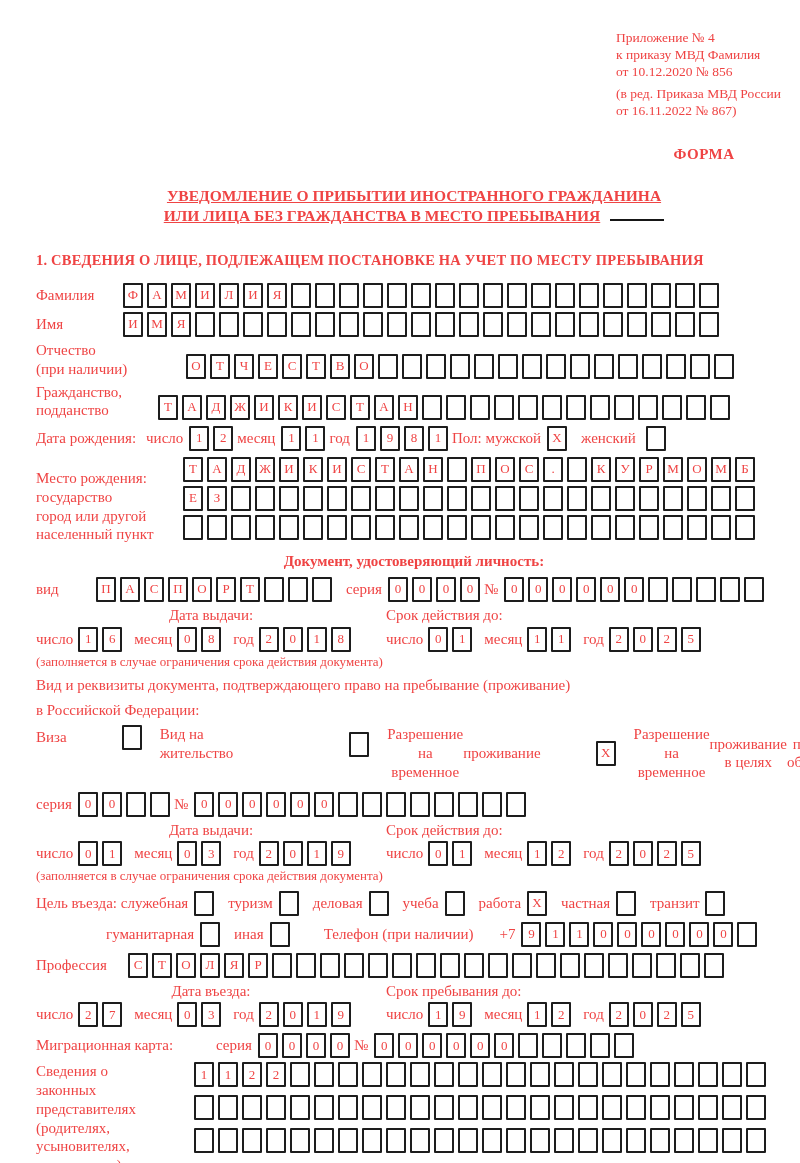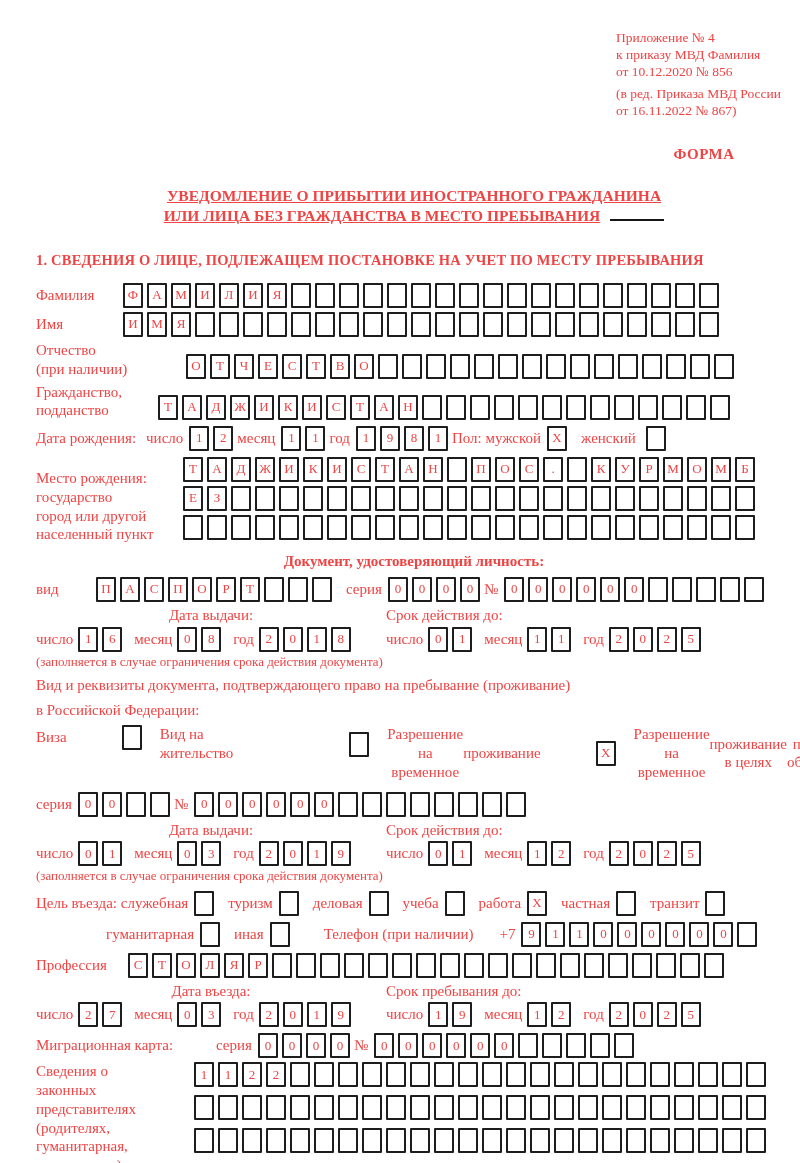--- a/index.html
+++ b/index.html
@@ -705,21 +705,21 @@
         <span class="cell"></span>
       </span>
   </div>
 
   <div class="legal">
     <span class="lblcol">
       <span>Сведения о</span>
       <span>законных</span>
       <span>представителях</span>
       <span>(родителях,</span>
-      <span>гуманитарная,</span>
+      <span>усыновителях,</span>
       <span>попечителях)</span>
     </span>
     <span class="rows">
       <span class="cells">
           <span class="cell">1</span>
           <span class="cell">1</span>
           <span class="cell">2</span>
           <span class="cell">2</span>
           <span class="cell"></span>
           <span class="cell"></span>

